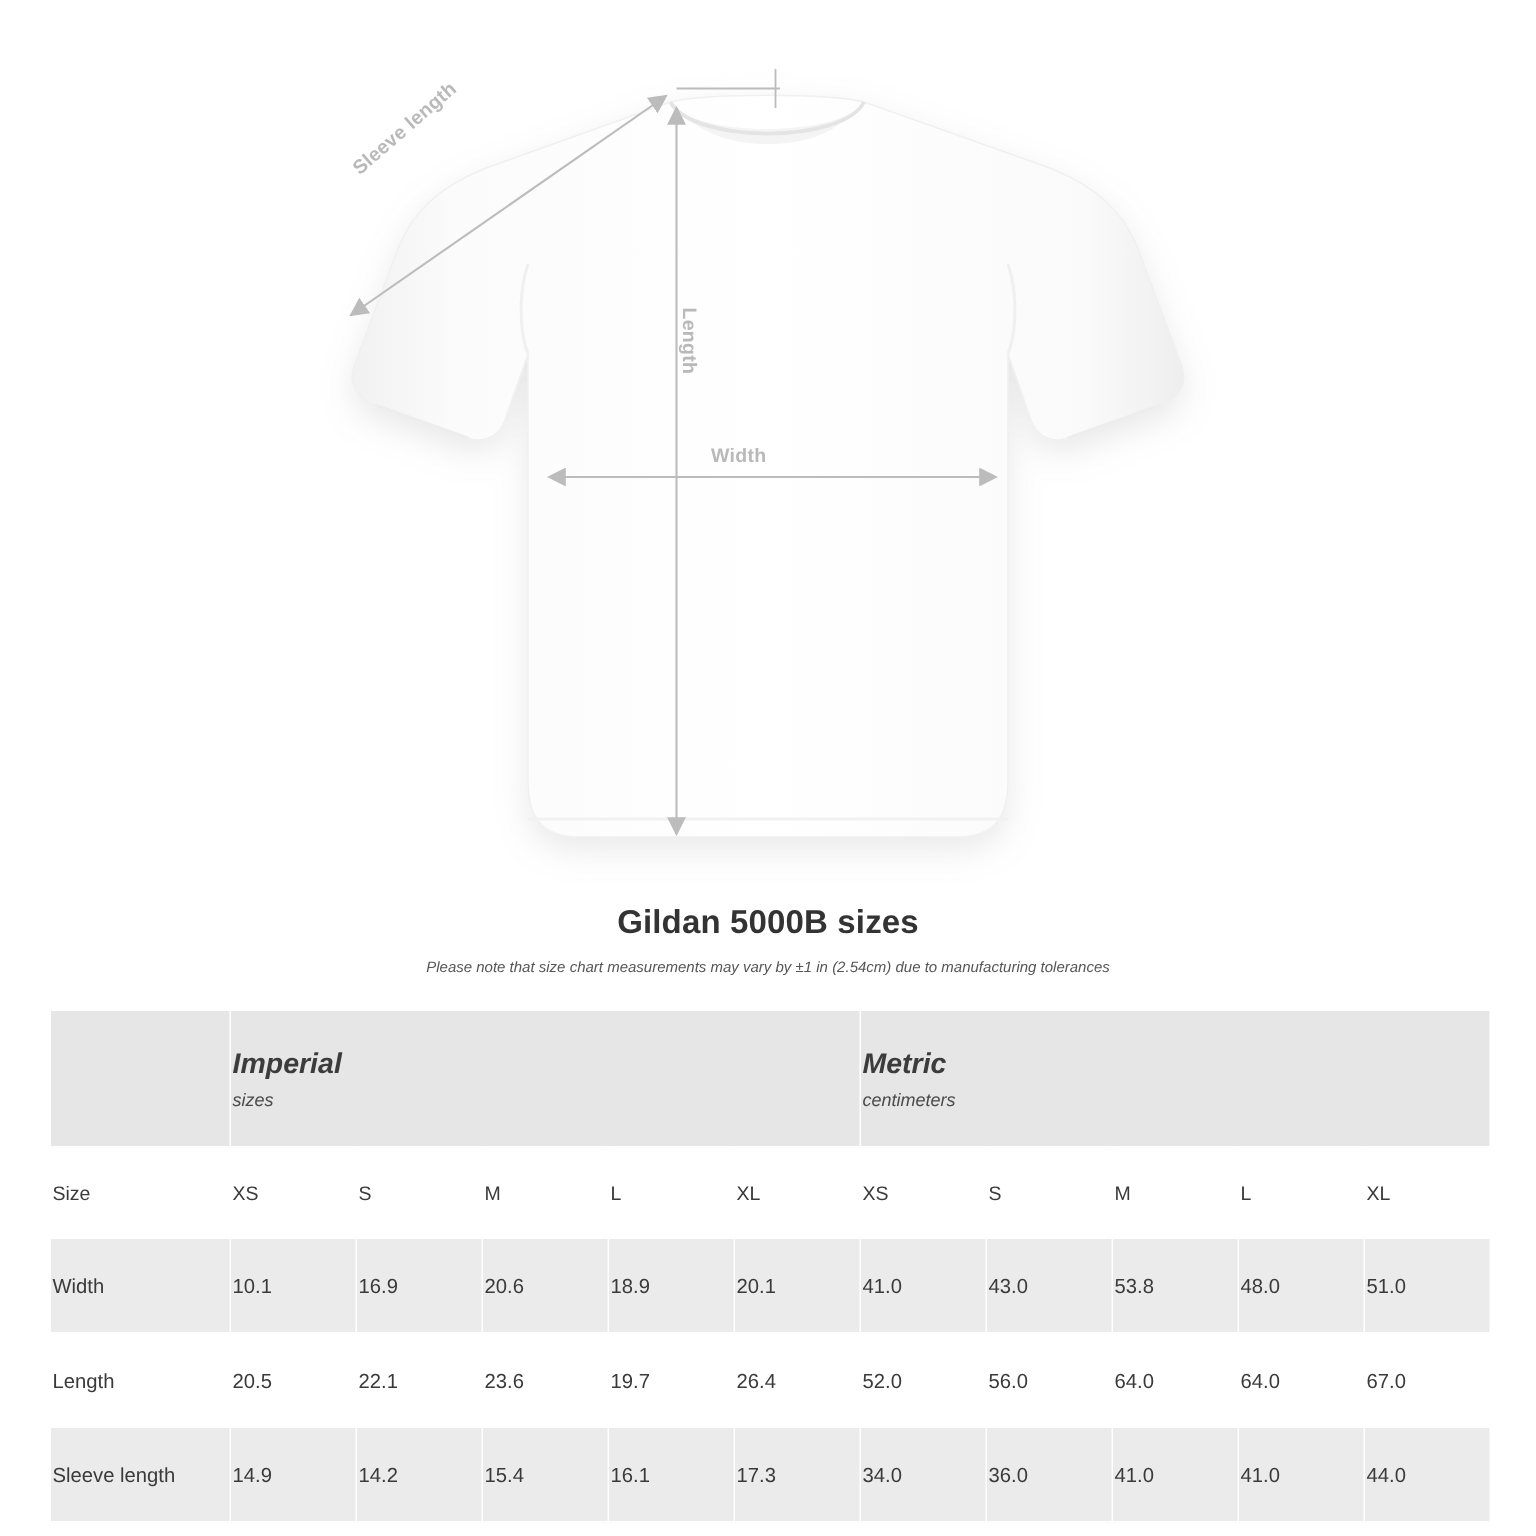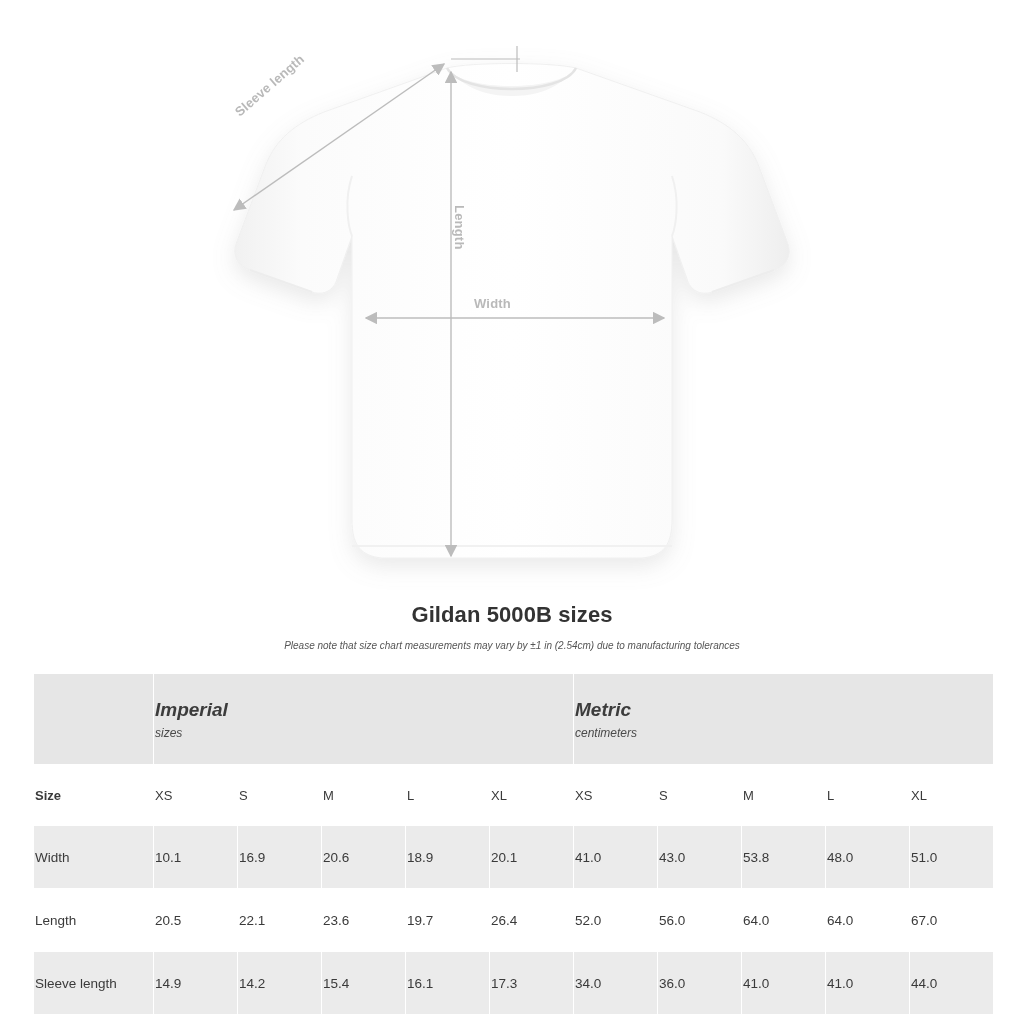--- a/index.html
+++ b/index.html
@@ -117,21 +117,21 @@
     background: #e6e6e6;
   }
 
   tr.head-row td {
     background: #ffffff;
     height: 58px;
     font-size: 13px;
     color: #3a3a3a;
   }
   tr.head-row td.rowlabel {
-    font-weight: bold;
+    font-weight: normal;
   }
 
   tr.data-row td {
     height: 60px;
     font-size: 13.5px;
   }
   tr.row-shade td {
     background: #ebebeb;
   }
   tr.row-plain td {

